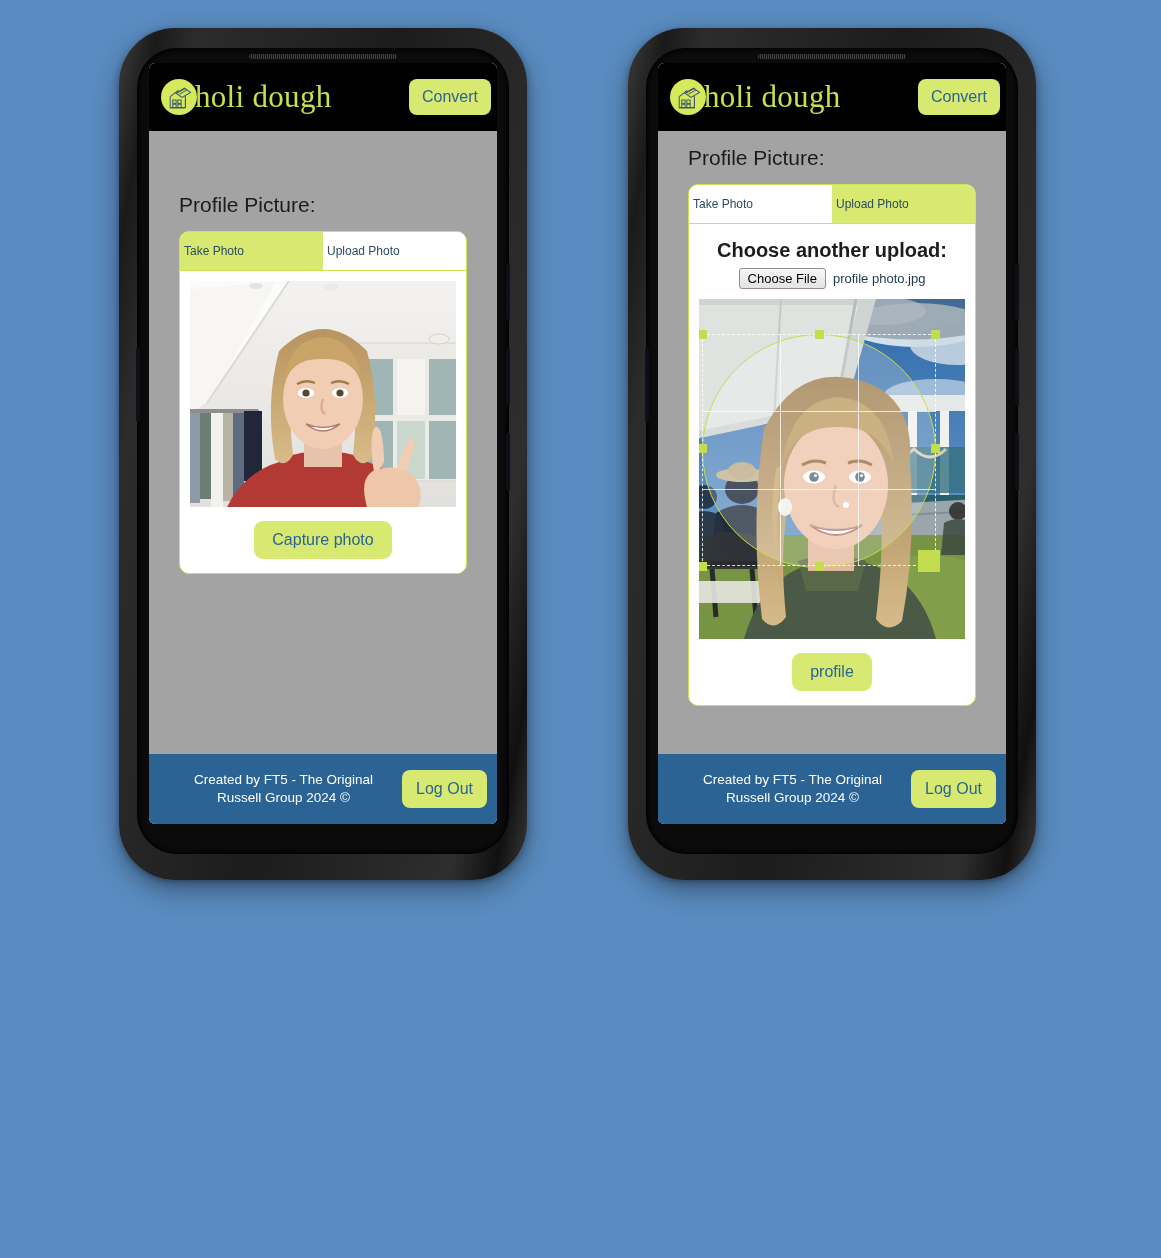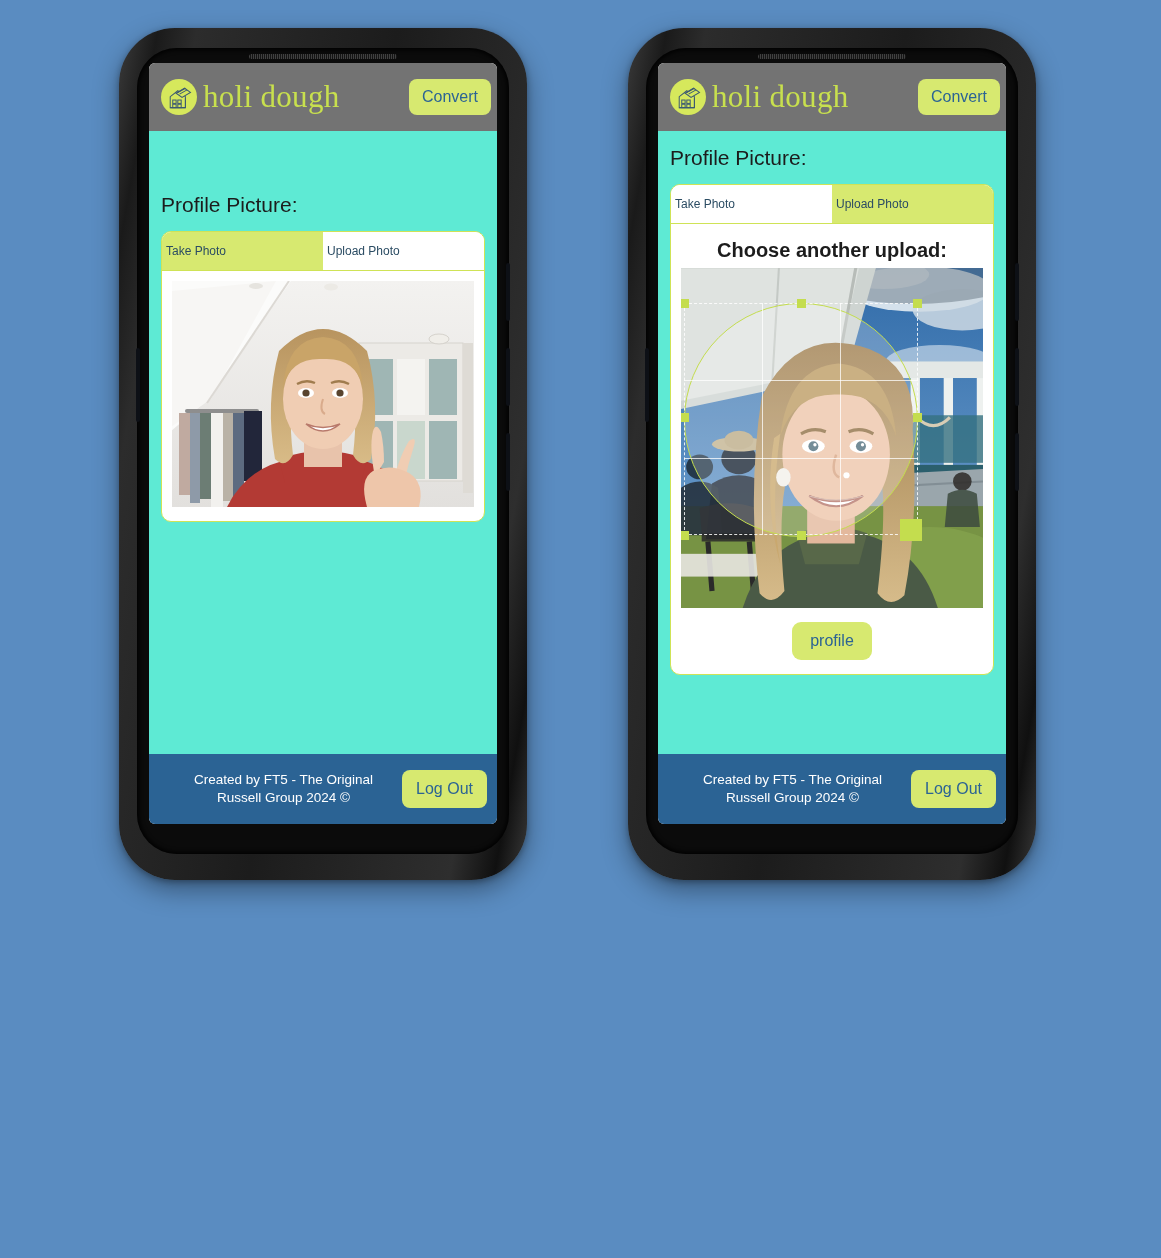--- a/index.html
+++ b/index.html
@@ -67,25 +67,25 @@
     border-radius: 6px;
     overflow: hidden;
     display: flex;
     flex-direction: column;
   }
 
   
   .appbar {
     flex: 0 0 auto;
     height: 68px;
-    background: #737373;
+    background: #000000;
     display: flex;
     align-items: center;
     padding: 0 6px 0 12px;
-    gap: 8px;
+    gap: 0;
   }
   .logo-circle {
     width: 36px; height: 36px;
     border-radius: 50%;
     background: #d6e85c;
     display: flex; align-items: center; justify-content: center;
     flex: 0 0 auto;
   }
   .logo-circle svg { display: block; }
   .brand {
@@ -105,22 +105,22 @@
     padding: 9px 13px;
     font-size: 16px;
     font-family: "Liberation Sans", sans-serif;
     cursor: pointer;
     white-space: nowrap;
   }
 
   
   .content {
     flex: 1 1 auto;
-    background: #5eead4;
-    padding: 0 12px;
+    background: #a3a3a3;
+    padding: 0 30px;
     overflow: hidden;
   }
   .content.pad-top-lg { padding-top: 62px; }
   .content.pad-top-sm { padding-top: 15px; }
 
   .page-title {
     font-size: 21px;
     color: #1c1c1c;
     margin-bottom: 14px;
     font-family: "Liberation Sans", sans-serif;
@@ -380,20 +380,23 @@
 
                   <g>
                     <path d="M204 196 q-6 -30 -2 -46 q3 -9 8 1 q3 14 3 30z" fill="#f0cdb3"></path>
                     <path d="M222 200 q8 -28 16 -40 q8 -6 5 5 q-6 18 -10 38z" fill="#f0cdb3"></path>
                     <path d="M196 226 q-8 -28 6 -36 q18 -8 36 2 q16 10 10 34z" fill="#eec6aa"></path>
                   </g>
                 </g>
               </svg>
             </div>
 
+            <div class="action-row">
+              <button class="btn-action">Capture photo</button>
+            </div>
           </div>
         </div>
       </div>
 
       <div class="footer">
         <div class="footer-text">Created by FT5 - The Original
 Russell Group 2024 ©</div>
         <button class="btn-logout">Log Out</button>
       </div>
 
@@ -436,20 +439,24 @@
 
         <div class="tab-card">
           <div class="tabs">
             <div class="tab">Take Photo</div>
             <div class="tab active">Upload Photo</div>
           </div>
           <div class="tab-body">
 
             <div class="upload-title">Choose another upload:</div>
 
+            <div class="file-row">
+              <button class="file-btn">Choose File</button>
+              <span class="file-name">profile photo.jpg</span>
+            </div>
 
             <div class="crop-box">
               <svg width="100%" height="100%" viewBox="0 0 292 340" preserveAspectRatio="xMidYMid slice">
                 <defs>
                   <linearGradient id="sky" x1="0" y1="0" x2="0" y2="1">
                     <stop offset="0" stop-color="#2f6aa8"></stop>
                       <stop offset="1" stop-color="#79a8d4"></stop>
                   </linearGradient>
                   <linearGradient id="hair2" x1="0" y1="0" x2="0" y2="1">
                     <stop offset="0" stop-color="#9d7c4c"></stop>

